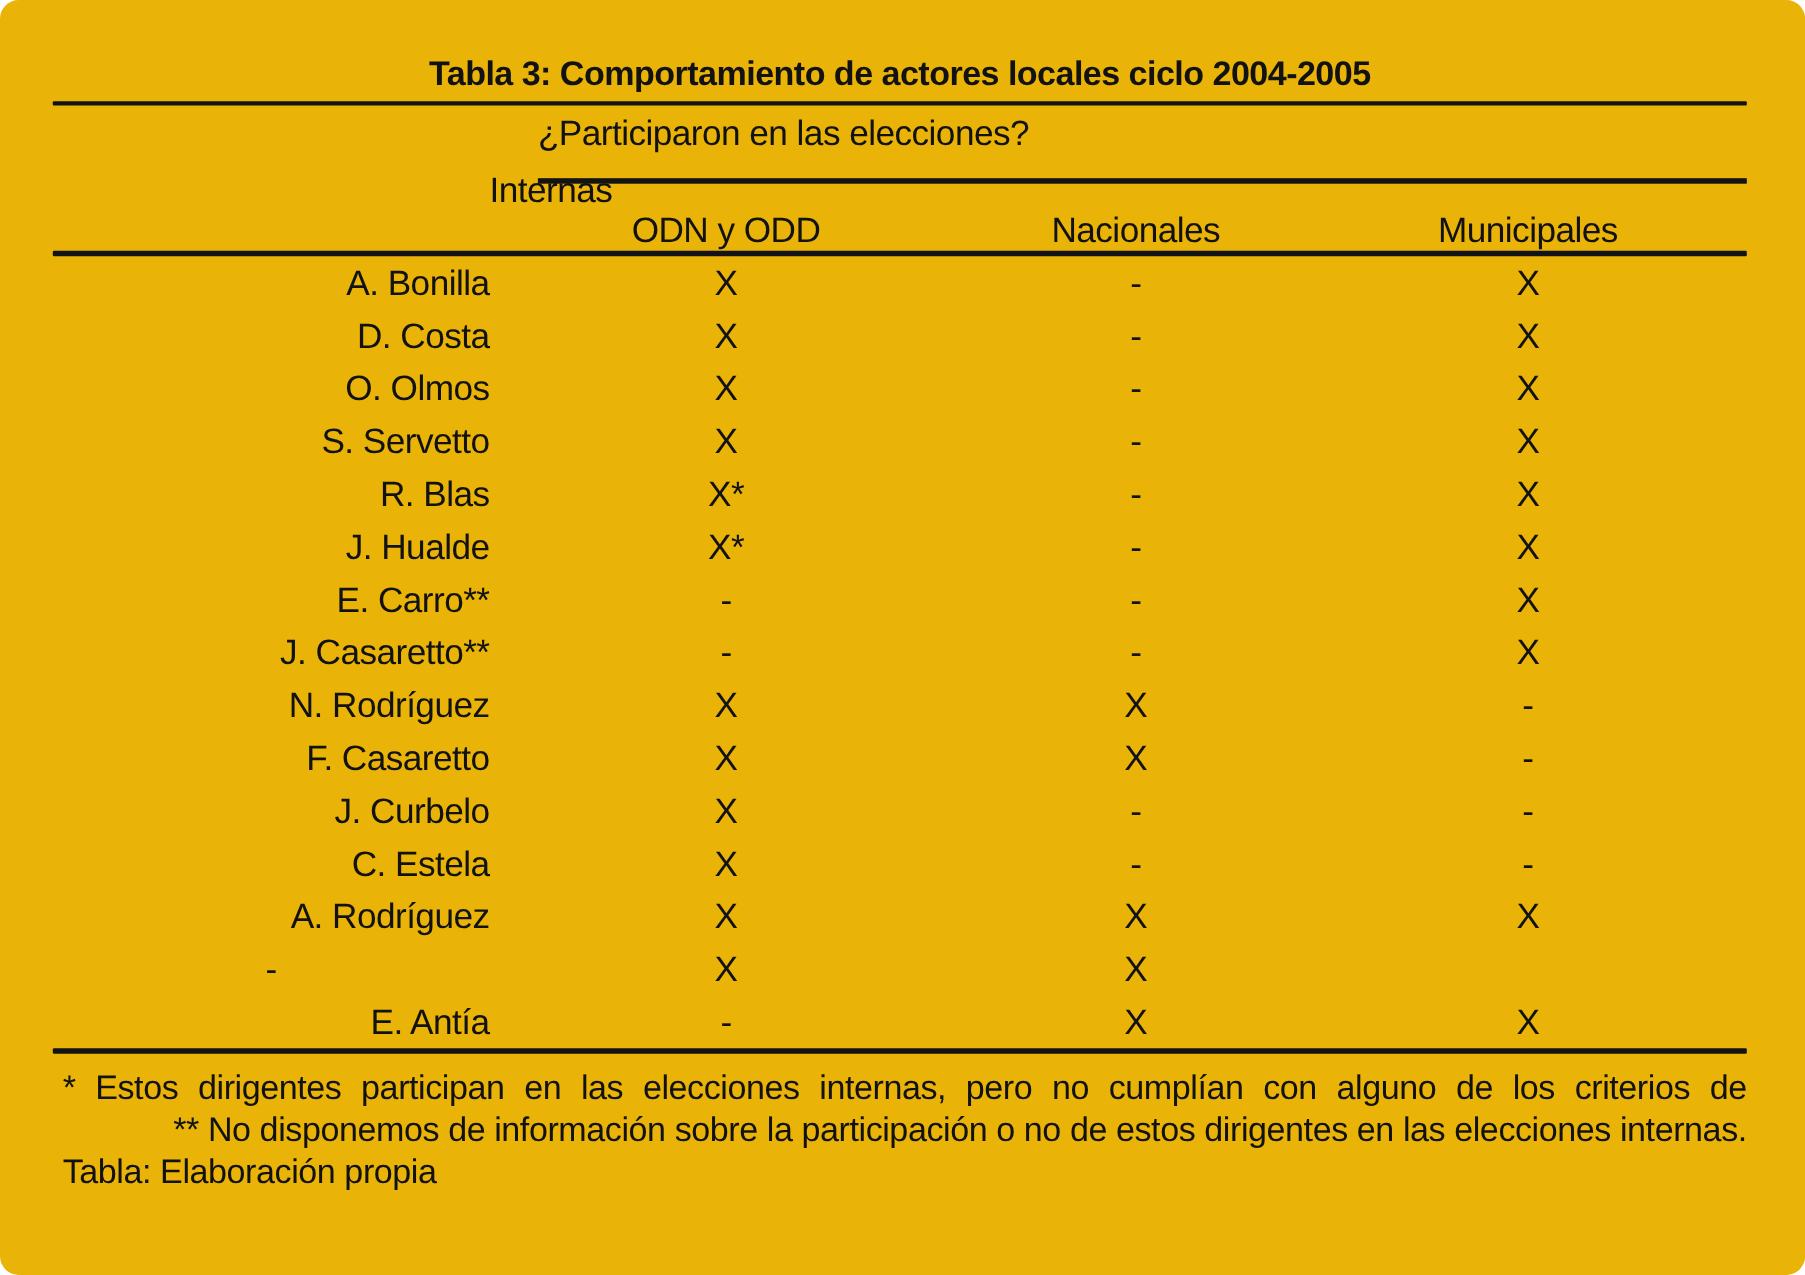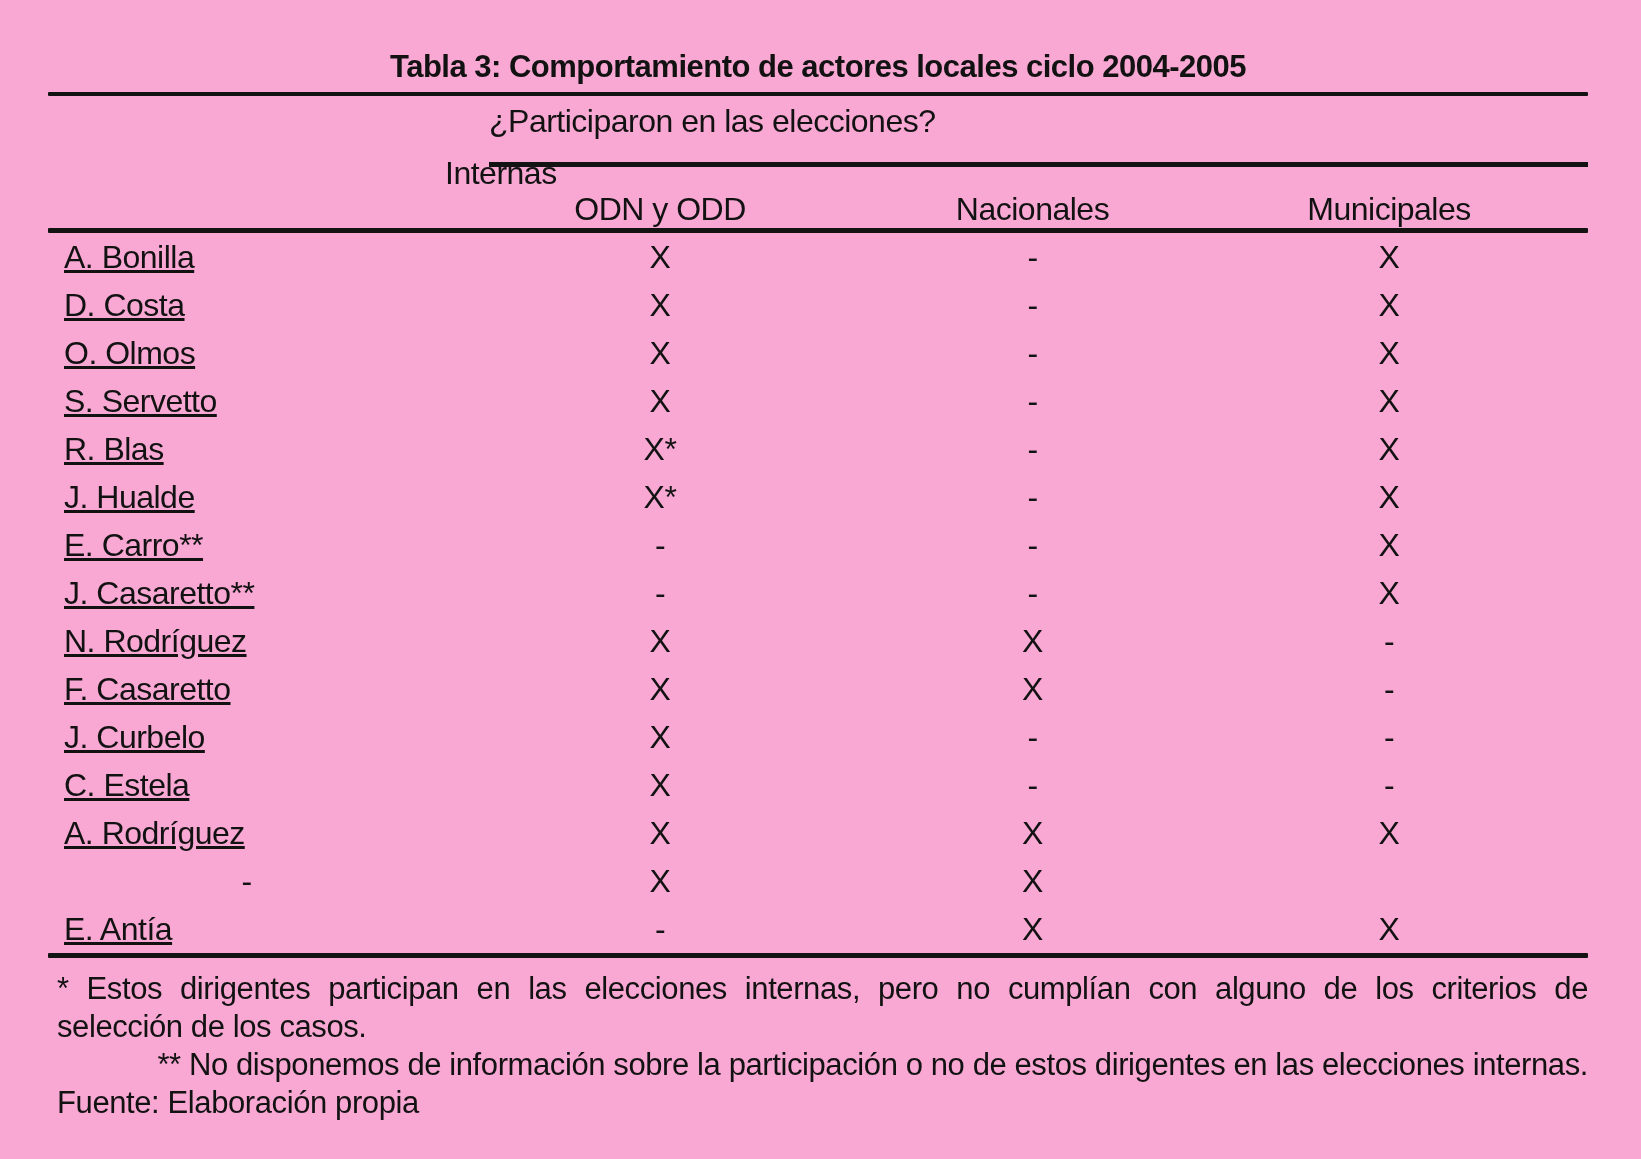--- a/index.html
+++ b/index.html
@@ -4,24 +4,25 @@
 <style>
   html, body {
     margin: 0;
     padding: 0;
     background: #ffffff;
   }
   .page {
     position: relative;
     width: 1641px;
     height: 1159px;
-    background: #f9a8d4;
+    background: #eab308;
     color: #121212;
     font-family: "Liberation Sans", "DejaVu Sans", sans-serif;
     overflow: hidden;
+    border-radius: 17px;
   }
   .title {
     position: absolute;
     top: 50px;
     left: 48px;
     width: 1540px;
     text-align: center;
     font-size: 31px;
     font-weight: bold;
     line-height: 34px;
@@ -77,21 +78,21 @@
     width: 1540px;
   }
   .trow {
     display: grid;
     grid-template-columns: 397px 430px 315px 398px;
     height: 48px;
     align-items: center;
     font-size: 32px;
     letter-spacing: -0.5px;
   }
-  .trow .name { padding-left: 16px; text-align: left; text-decoration: underline; }
+  .trow .name { padding-left: 16px; text-align: right; }
   .trow .val  { text-align: center; }
   .footnotes {
     position: absolute;
     left: 57px;
     top: 970px;
     width: 1531px;
     font-size: 31px;
     line-height: 38px;
     letter-spacing: -0.4px;
   }
@@ -214,18 +215,17 @@
         <div class="val">-</div>
         <div class="val">X</div>
         <div class="val">X</div>
       </div>
     </div>
 
   <div class="rule rule-bottom"></div>
 
   <div class="footnotes">
     <div class="fn-justify">* Estos dirigentes participan en las elecciones internas, pero no cumplían con alguno de los criterios de</div>
-    <div class="fn-plain">selección de los casos.</div>
     <div class="fn-nowrap">** No disponemos de información sobre la participación o no de estos dirigentes en las elecciones internas.</div>
-    <div class="fn-plain">Fuente: Elaboración propia</div>
+    <div class="fn-plain">Tabla: Elaboración propia</div>
   </div>
 
 </div>
 
 </body></html>

